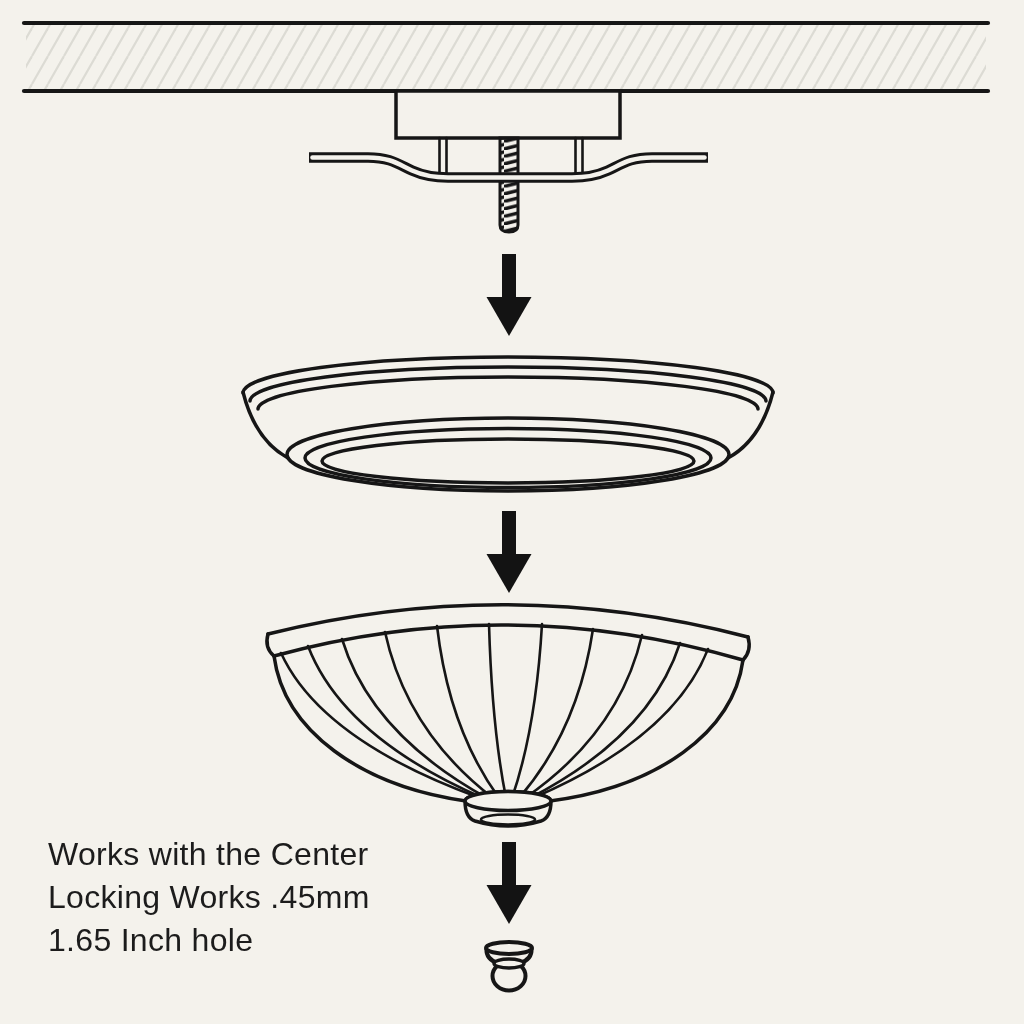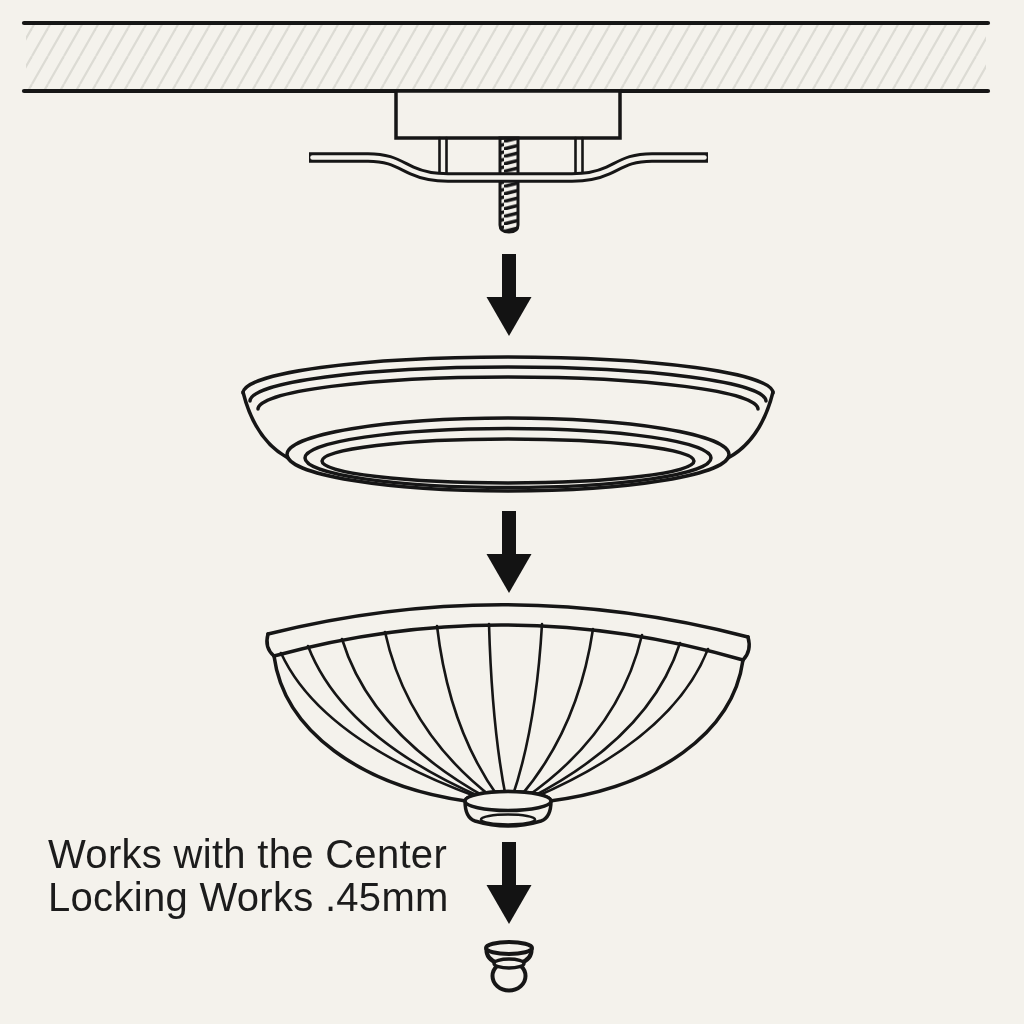--- a/index.html
+++ b/index.html
@@ -18,21 +18,21 @@
   .diagram-svg{position:absolute;left:0;top:0;}
   .ink-line{stroke:var(--ink);fill:none;stroke-width:3.5;stroke-linecap:round;}
   .ink-thin{stroke:var(--ink);fill:none;stroke-width:2.6;stroke-linecap:round;}
   .ink-fillbg{stroke:var(--ink);fill:var(--background);stroke-width:3.5;}
   .arrow-fill{fill:var(--arrow);stroke:none;}
   .bg-stroke{stroke:var(--background);fill:none;stroke-linecap:round;}
   .hatch-l{stroke:var(--hatch);stroke-width:2.2;}
   .thread-l{stroke:var(--ink);stroke-width:3.4;}
   .note{
     position:absolute;left:48px;top:833px;
-    font-size:40px;line-height:43px;letter-spacing:.3px;
+    font-size:32px;line-height:43px;letter-spacing:.3px;
     color:var(--text);
   }
 </style>
 </head>
 <body>
 
 <div class="stage">
 
   <svg class="diagram-svg" width="1024" height="1024" viewBox="0 0 1024 1024">
     <defs>
@@ -137,15 +137,16 @@
       <path d="M 486.5 949 C 486 957 492.5 961.5 498.5 963.5" class="ink-line" style="stroke-width:4"></path>
       <path d="M 531.5 949 C 532 957 525.5 961.5 519.5 963.5" class="ink-line" style="stroke-width:4"></path>
       <ellipse cx="509" cy="963.5" rx="15" ry="4.5" class="ink-fillbg" style="stroke-width:3.4"></ellipse>
       <ellipse cx="509" cy="948" rx="23" ry="6" class="ink-fillbg" style="stroke-width:4"></ellipse>
     </g>
   </svg>
 
   <div class="note">
     <div>Works with the Center</div>
     <div>Locking Works .45mm</div>
+    <div>1.65 Inch hole</div>
   </div>
 
 </div>
 
 </body></html>

